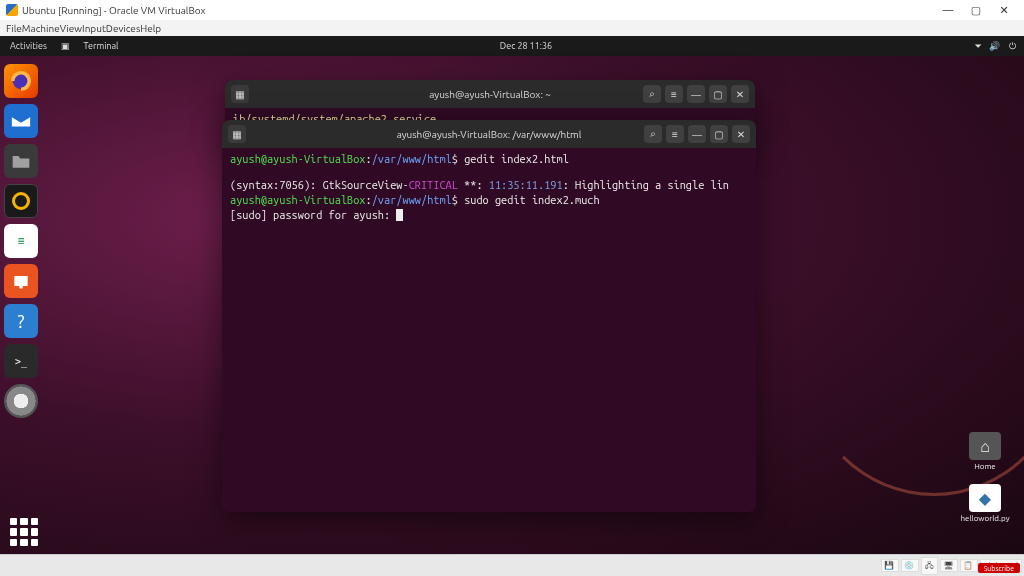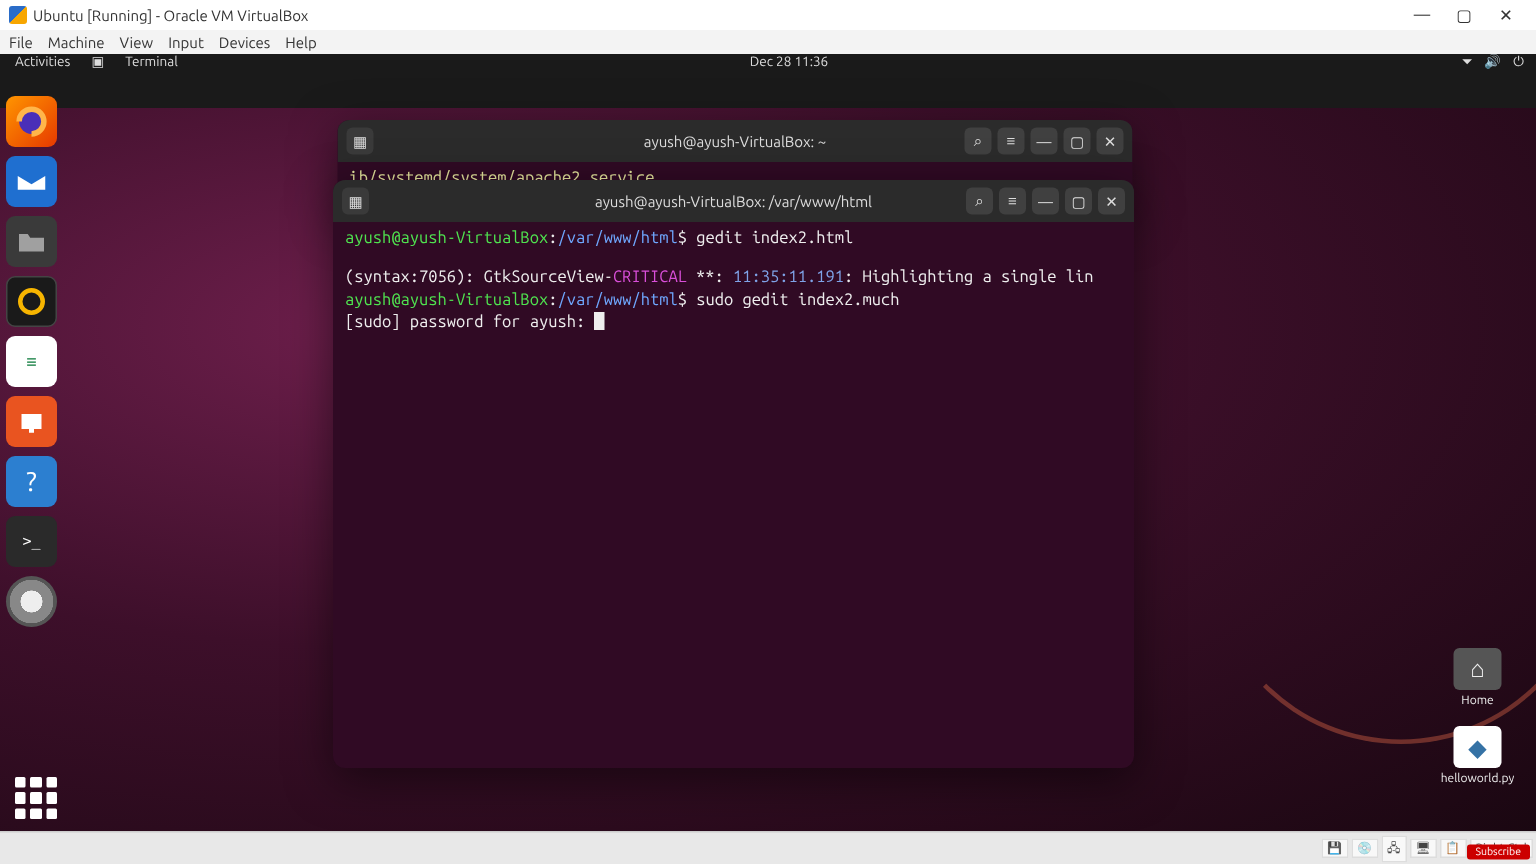--- a/index.html
+++ b/index.html
@@ -3,36 +3,36 @@
 <meta charset="utf-8">
 <style>
 * { margin: 0; padding: 0; box-sizing: border-box; }
 body { width: 1024px; height: 576px; overflow: hidden; font-family: "Segoe UI", Ubuntu, sans-serif; background: #000; position: relative; }
 
 
 .host-titlebar { height: 20px; background: #fff; display: flex; align-items: center; padding: 0 6px; font-size: 10px; color: #333; }
 .host-titlebar .vbox-icon { width: 12px; height: 12px; margin-right: 4px; background: linear-gradient(135deg,#2a6cc8 50%,#f7a600 50%); border-radius: 2px; }
 .host-titlebar .spacer { flex: 1; }
 .host-titlebar .win-btn { width: 28px; text-align: center; font-size: 11px; cursor: pointer; }
-.host-menubar { height: 16px; background: #f3f3f3; display: flex; align-items: center; gap: 10px; padding: 0 6px; font-size: 10px; color: #333; }
+.host-menubar { height: 16px; background: #f3f3f3; display: flex; align-items: center; padding: 0 6px; font-size: 10px; color: #333; }
 .host-menubar span { cursor: pointer; }
 
 
 .win-taskbar { position: absolute; bottom: 0; left: 0; right: 0; height: 22px; background: #e8e8e8; border-top: 1px solid #ccc; display: flex; align-items: center; font-size: 9px; color: #444; }
 .win-taskbar .tray { position: absolute; right: 2px; display: flex; gap: 2px; align-items: center; }
 .win-taskbar .tray-item { padding: 1px 3px; background: #f8f8f8; border: 1px solid #ddd; font-size: 8px; }
 .subscribe-badge { position: absolute; right: 4px; bottom: 3px; background: #cc0000; color: #fff; padding: 1px 6px; font-size: 7px; border-radius: 2px; }
 
 
 .vm-zone { position: absolute; top: 36px; left: 0; right: 0; bottom: 22px; background: #000; }
 .ubuntu-desktop { position: absolute; inset: 0; background: radial-gradient(ellipse at 25% 35%, #6e1f4c 0%, #3d0f2a 45%, #1a0711 100%);}
 .ubuntu-swoosh { position:absolute; right:-40px; top:200px; width:260px; height:260px; border:3px solid rgba(255,120,80,.35); border-radius:50%; border-left-color:transparent; border-top-color:transparent; }
 
 
-.ubuntu-topbar { height: 36px; background: #1a1a1a; color: #ddd; display: flex; padding: 0 10px; font-size: 9px; position: relative; }
+.ubuntu-topbar { height: 20px; background: #1a1a1a; color: #ddd; display: flex; align-items: center; padding: 0 10px; font-size: 9px; position: relative; }
 .ubuntu-topbar .center { position: absolute; left: 50%; transform: translateX(-50%); padding-left: 28px; }
 .ubuntu-topbar .right { position: absolute; right: 8px; display: flex; gap: 8px; }
 
 
 .dock { position: absolute; left: 4px; top: 22px; width: 40px; display: flex; flex-direction: column; gap: 6px; padding-top: 6px; }
 .dock-item { width: 34px; height: 34px; border-radius: 6px; display: flex; align-items: center; justify-content: center; font-size: 18px; color: #fff; cursor: pointer; }
 .dock-firefox { background: linear-gradient(135deg,#ff9500,#e63900); }
 .dock-thunderbird { background: #1f6fd0; }
 .dock-files { background: #3a3a3a; }
 .dock-rhythmbox { background: #1a1a1a; border:1px solid #444;}

